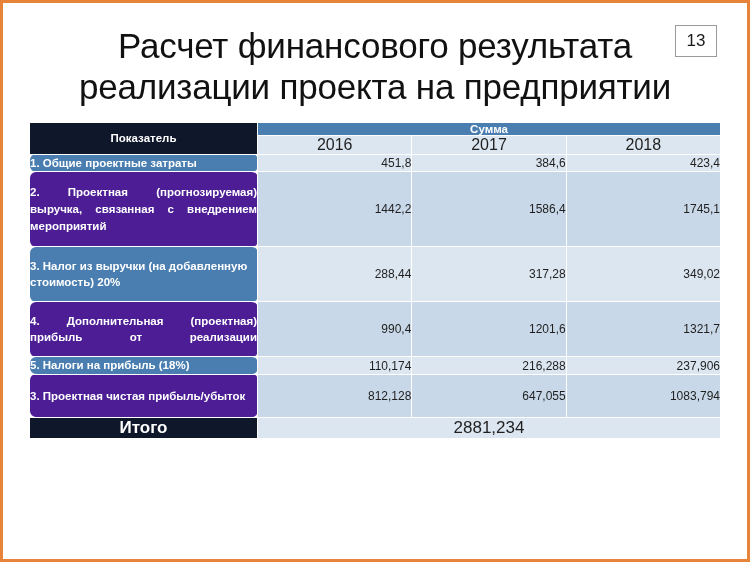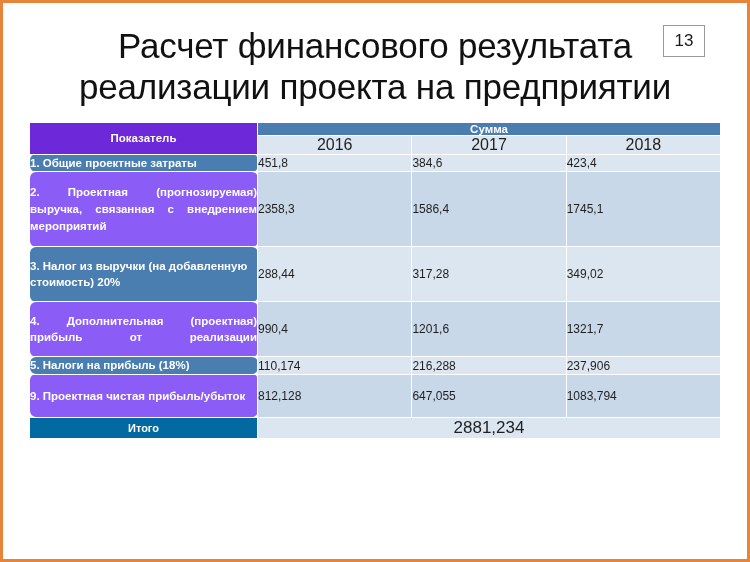--- a/index.html
+++ b/index.html
@@ -23,21 +23,21 @@
   }
   .slide-inner {
     position: absolute;
     left: 0; top: 0; right: 0; bottom: 0;
     padding: 14px 26px 10px 26px;
     box-sizing: border-box;
   }
   .slide-number {
     position: absolute;
     top: 22px;
-    right: 42px;
+    right: 30px;
     width: 40px;
     height: 30px;
     border: 1px solid #9a9a9a;
     background: #ffffff;
     color: #1a1a1a;
     font-size: 17px;
     display: flex;
     align-items: center;
     justify-content: center;
     z-index: 5;
@@ -55,21 +55,21 @@
     border-collapse: collapse;
     width: 100%;
     table-layout: fixed;
     font-size: 11.5px;
   }
   table.fin td, table.fin th {
     border: 1px solid #ffffff;
     padding: 0;
   }
   .hdr-left {
-    background: #6d28d9;
+    background: #0f172a;
     color: #ffffff;
     text-align: center;
     font-size: 11.5px;
     font-weight: bold;
     vertical-align: middle;
     padding: 6px 8px;
   }
   .hdr-sum {
     background: #4a7eb0;
     color: #ffffff;
@@ -91,36 +91,36 @@
     padding: 8px 10px;
     vertical-align: middle;
     line-height: 1.45;
     border-radius: 6px;
   }
   .row-label.justify {
     text-align: justify;
     text-align-last: justify;
   }
   .cell {
-    text-align: left;
+    text-align: right;
     vertical-align: middle;
     color: #1f1f1f;
     padding: 9px 4px;
     font-size: 12px;
   }
   .lab-a { background: #4a7eb0; }
-  .lab-b { background: #8b5cf6; }
+  .lab-b { background: #4c1d95; }
   .cell-a { background: #dce6f0; }
   .cell-b { background: #c8d8e8; }
   .total-label {
-    background: #0369a1;
+    background: #0f172a;
     color: #ffffff;
     font-weight: bold;
     padding: 8px 10px;
-    font-size: 11px;
+    font-size: 17px;
     text-align: center;
   }
   .total-cell {
     background: #dce6f0;
     text-align: center;
     color: #1f1f1f;
     font-size: 17px;
     padding: 9px 4px;
   }
 </style>
@@ -152,21 +152,21 @@
 
         <tr>
           <td class="row-label lab-a">1. Общие проектные затраты</td>
           <td class="cell cell-a">451,8</td>
           <td class="cell cell-a">384,6</td>
           <td class="cell cell-a">423,4</td>
         </tr>
 
         <tr>
           <td class="row-label lab-b justify" style="height:74px">2. Проектная (прогнозируемая) выручка, связанная с внедрением мероприятий</td>
-          <td class="cell cell-b">2358,3</td>
+          <td class="cell cell-b">1442,2</td>
           <td class="cell cell-b">1586,4</td>
           <td class="cell cell-b">1745,1</td>
         </tr>
 
         <tr>
           <td class="row-label lab-a" style="height:54px">3. Налог из выручки (на добавленную стоимость) 20%</td>
           <td class="cell cell-a">288,44</td>
           <td class="cell cell-a">317,28</td>
           <td class="cell cell-a">349,02</td>
         </tr>
@@ -179,21 +179,21 @@
         </tr>
 
         <tr>
           <td class="row-label lab-a">5. Налоги на прибыль (18%)</td>
           <td class="cell cell-a">110,174</td>
           <td class="cell cell-a">216,288</td>
           <td class="cell cell-a">237,906</td>
         </tr>
 
         <tr>
-          <td class="row-label lab-b" style="height:42px">9. Проектная чистая прибыль/убыток</td>
+          <td class="row-label lab-b" style="height:42px">3. Проектная чистая прибыль/убыток</td>
           <td class="cell cell-b">812,128</td>
           <td class="cell cell-b">647,055</td>
           <td class="cell cell-b">1083,794</td>
         </tr>
 
         <tr>
           <td class="total-label">Итого</td>
           <td class="total-cell" colspan="3">2881,234</td>
         </tr>
       </tbody>

